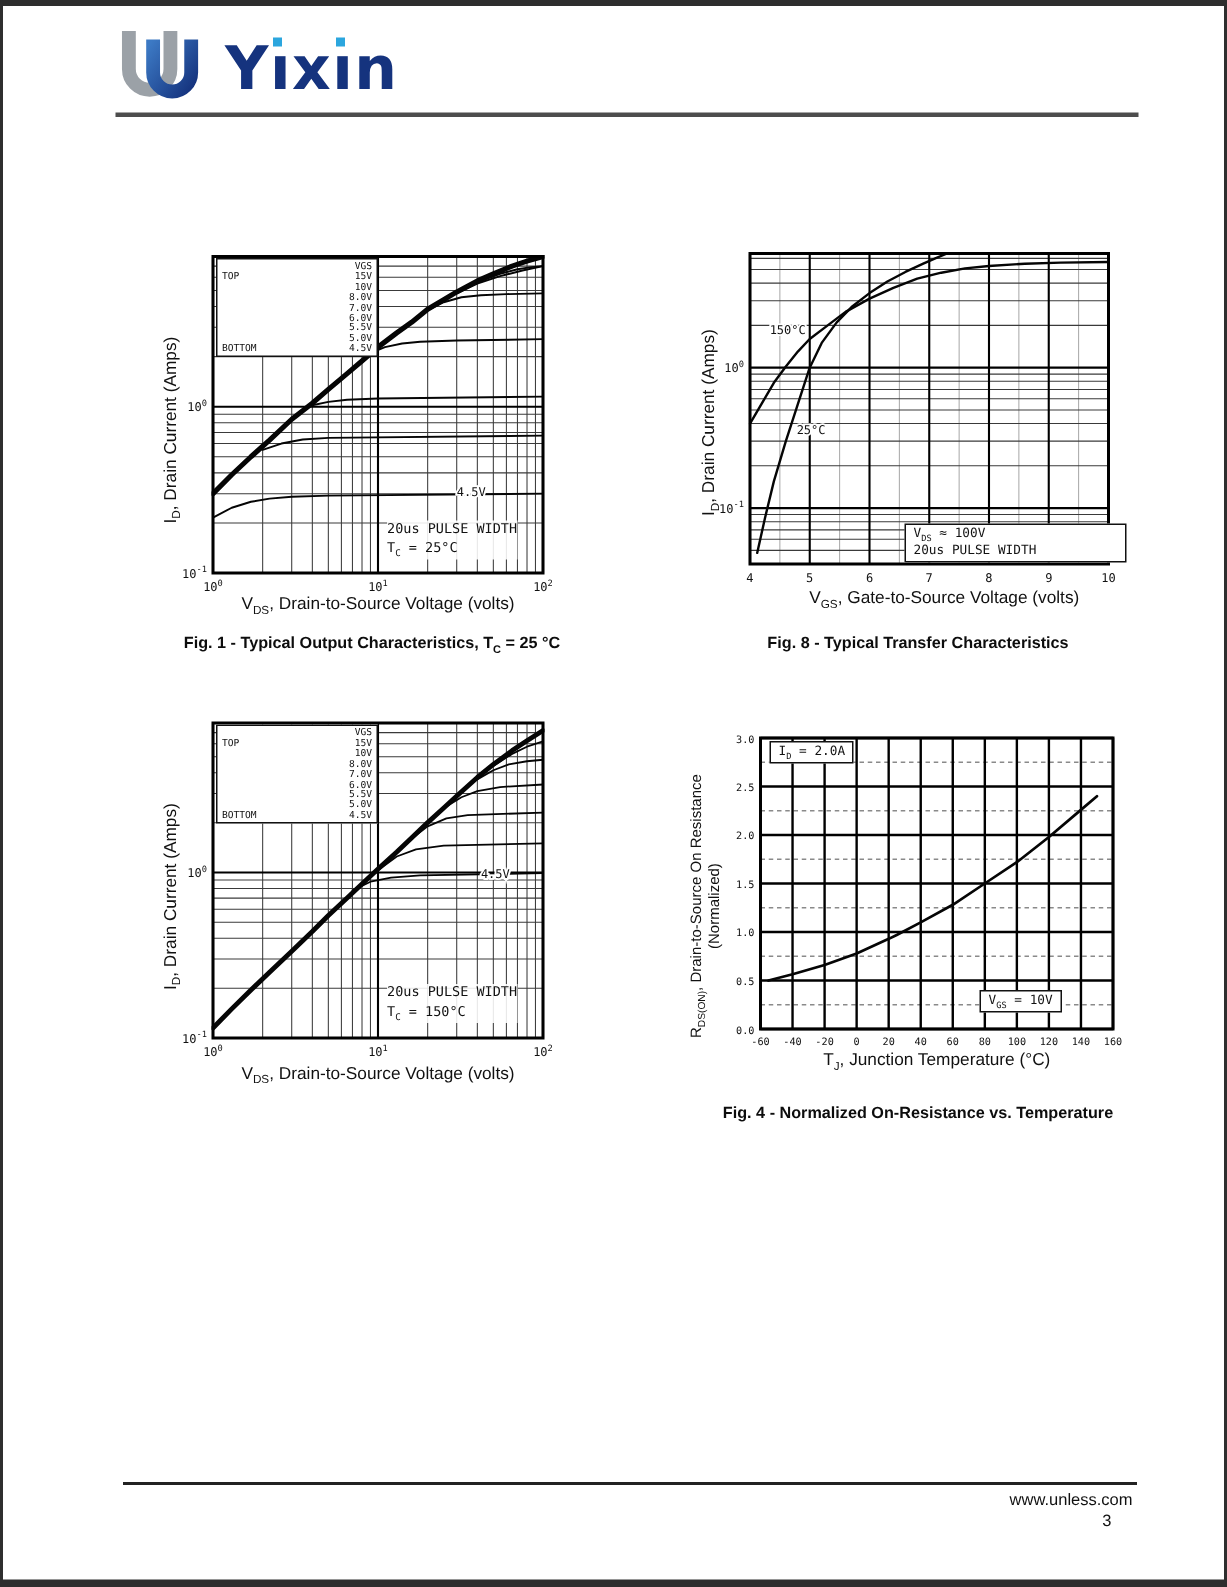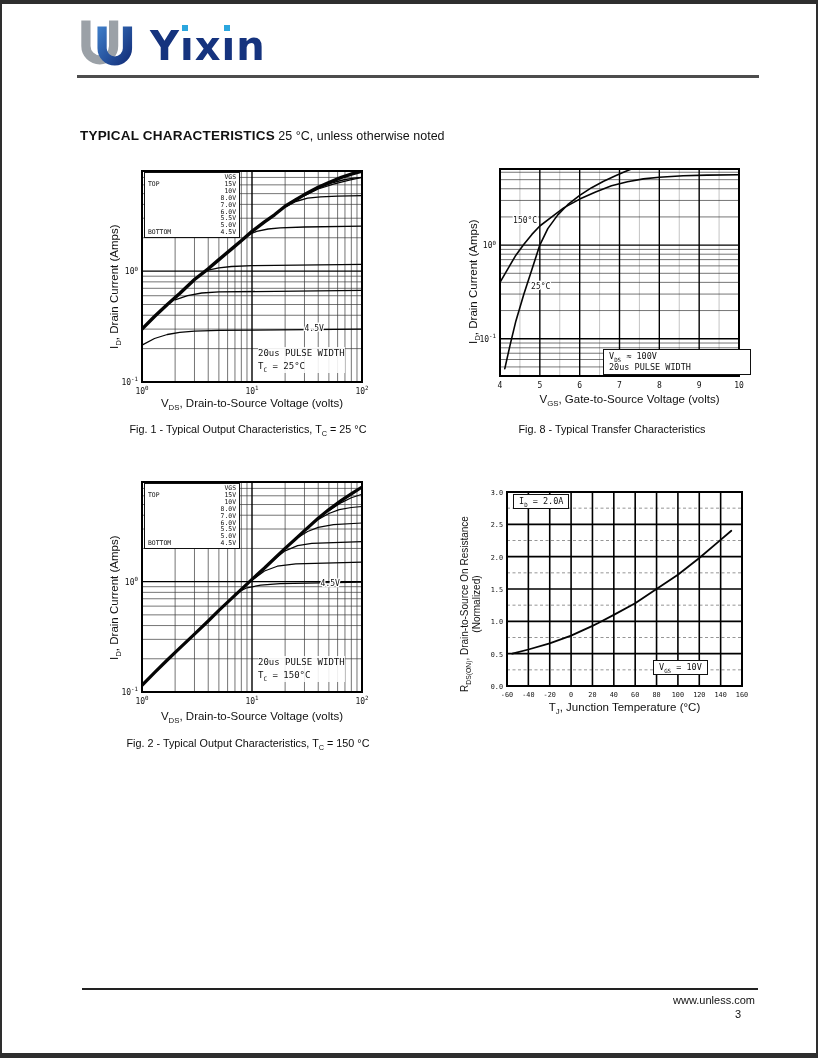--- a/index.html
+++ b/index.html
@@ -22,24 +22,24 @@
   
   figure.fig{position:absolute;margin:0;padding:0;}
   svg.plot{position:absolute;left:0;top:0;}
   .tick{font-family:"DejaVu Sans Mono",monospace;fill:#111;}
   .plab{font-family:"DejaVu Sans Mono",monospace;fill:#111;paint-order:stroke;stroke:#fff;stroke-width:2.5px;}
   .ytitle{position:absolute;transform-origin:0 0;transform:rotate(-90deg);white-space:nowrap;
           font-size:11.5px;color:#111;text-align:center;}
   .ytitle .l1,.ytitle .l2{display:block;}
   .ytitle.two{font-size:10px;line-height:12px;}
   .xtitle{position:absolute;text-align:center;font-size:11.5px;color:#111;white-space:nowrap;}
-  .cap{position:absolute;left:0;right:0;text-align:center;font-weight:normal;font-size:10.8px;color:#0d0d0d;white-space:nowrap;}
+  .cap{position:absolute;left:0;right:0;text-align:center;font-weight:bold;font-size:10.8px;color:#0d0d0d;white-space:nowrap;}
   sub{font-size:68%;line-height:0;}
   
-  .legend{position:absolute;width:96px;border:1px solid #111;background:#fff;
+  .legend{position:absolute;width:108px;border:1px solid #111;background:#fff;
           font-family:"DejaVu Sans Mono",monospace;font-size:6.4px;line-height:6.9px;
           padding:1px 3px;box-sizing:border-box;color:#111;}
   .leg-row{display:flex;justify-content:space-between;}
   .ann{position:absolute;font-family:"DejaVu Sans Mono",monospace;font-size:9px;line-height:13px;
        color:#111;background:rgba(255,255,255,.88);white-space:nowrap;}
   .ann.bordered{border:1.2px solid #111;background:#fff;padding:1px 5px;font-size:8.5px;line-height:11px;}
   
   .foot-rule{position:absolute;left:80px;top:984px;width:676px;height:2px;background:#222;}
   .foot{position:absolute;right:61px;top:989px;text-align:right;font-size:11px;line-height:14px;color:#111;}
   .foot .pg{padding-right:14px;display:block;}
@@ -63,23 +63,20 @@
     <div class="logo-word">
         <span>Y</span>
         <span class="li">ı<i class="dot"></i></span>
         <span>x</span>
         <span class="li">ı<i class="dot"></i></span>
         <span>n</span>
       </div>
   </div>
   <div class="head-rule"></div>
 
-  <div class="sec">
-    <span class="h">TYPICAL CHARACTERISTICS</span><span class="s"> 25 °C, unless otherwise noted</span>
-  </div>
 
   <figure class="fig" style="left:96px;top:157px;width:300px;height:290px">
     <div class="ytitle" style="left:10px;top:188px">
         <span class="l1">I<sub>D</sub>, Drain Current (Amps)</span>
       </div>
     <svg id="svg0" class="plot" width="300" height="242">
         <line x1="77.11" y1="10" x2="77.11" y2="221" stroke="#3a3a3a" stroke-width="0.7"></line>
         <line x1="96.48" y1="10" x2="96.48" y2="221" stroke="#3a3a3a" stroke-width="0.7"></line>
         <line x1="110.23" y1="10" x2="110.23" y2="221" stroke="#3a3a3a" stroke-width="0.7"></line>
         <line x1="120.89" y1="10" x2="120.89" y2="221" stroke="#3a3a3a" stroke-width="0.7"></line>
@@ -301,21 +298,20 @@
         <polyline points="137.0,121.6 149.0,115.8 162.7,113.1 182.1,111.6 264.0,110.1" fill="none" stroke="#050505" stroke-width="1.2" stroke-linejoin="round" stroke-linecap="round" clip-path="url(#svg2-cp)"></polyline>
         <rect x="44" y="10" width="220" height="210" fill="none" stroke="#000" stroke-width="2"></rect>
         <text x="44" y="232" text-anchor="middle" class="tick" font-size="8">10<tspan dy="-3.6" font-size="5.8">0</tspan></text>
         <text x="154" y="232" text-anchor="middle" class="tick" font-size="8">10<tspan dy="-3.6" font-size="5.8">1</tspan></text>
         <text x="264" y="232" text-anchor="middle" class="tick" font-size="8">10<tspan dy="-3.6" font-size="5.8">2</tspan></text>
         <text x="40" y="112.65314229206282" text-anchor="end" class="tick" font-size="8">10<tspan dy="-3.6" font-size="5.8">0</tspan></text>
         <text x="40" y="223" text-anchor="end" class="tick" font-size="8">10<tspan dy="-3.6" font-size="5.8">-1</tspan></text>
         <text x="222.6" y="113.6" class="plab" font-size="8">4.5V</text>
       </svg>
     <div class="xtitle" style="left:44px;width:220px;top:238px">V<sub>DS</sub>, Drain-to-Source Voltage (volts)</div>
-    <figcaption class="cap" style="top:265px">Fig. 2 - Typical Output Characteristics, T<sub>C</sub> = 150 °C</figcaption>
   <div class="legend" style="left: 46px; top: 11px;">
         <div class="leg-row">
           <span></span>
           <span>VGS</span>
         </div>
         <div class="leg-row">
           <span>TOP</span>
           <span>15V</span>
         </div>
         <div class="leg-row">
@@ -405,20 +401,21 @@
         <text x="285" y="214.8" text-anchor="middle" class="tick" font-size="6.8">160</text>
         <text x="46" y="207" text-anchor="end" class="tick" font-size="6.8">0.0</text>
         <text x="46" y="174.66666666666669" text-anchor="end" class="tick" font-size="6.8">0.5</text>
         <text x="46" y="142.33333333333334" text-anchor="end" class="tick" font-size="6.8">1.0</text>
         <text x="46" y="110" text-anchor="end" class="tick" font-size="6.8">1.5</text>
         <text x="46" y="77.66666666666667" text-anchor="end" class="tick" font-size="6.8">2.0</text>
         <text x="46" y="45.33333333333333" text-anchor="end" class="tick" font-size="6.8">2.5</text>
         <text x="46" y="13" text-anchor="end" class="tick" font-size="6.8">3.0</text>
       </svg>
     <div class="xtitle" style="left:50px;width:235px;top:219px">T<sub>J</sub>, Junction Temperature (°C)</div>
+    <figcaption class="cap" style="top:254px">Fig. 4 - Normalized On-Resistance vs. Temperature</figcaption>
   <div class="ann bordered" style="left: 56px; top: 12px;">
         <div>I<sub>D</sub> = 2.0A</div>
       </div>
       <div class="ann bordered" style="left: 196px; top: 178px;">
         <div>V<sub>GS</sub> = 10V</div>
       </div>
     </figure>
 
   <div class="foot-rule"></div>
   <div class="foot">

